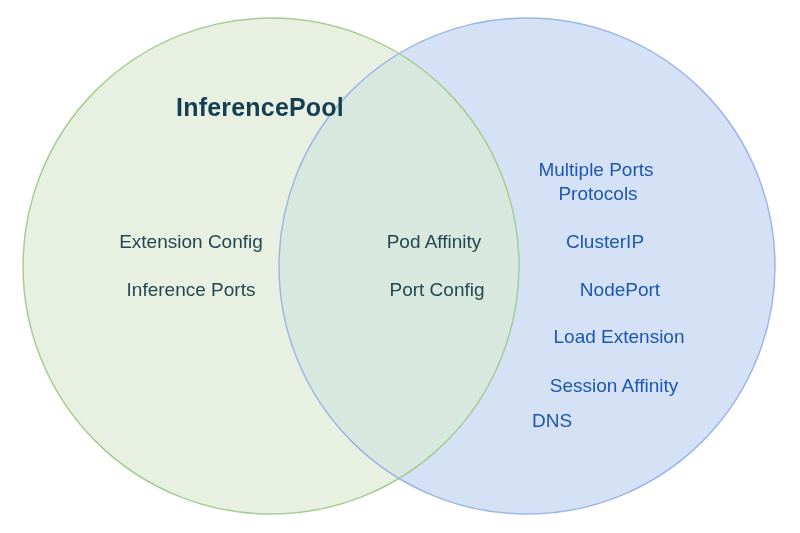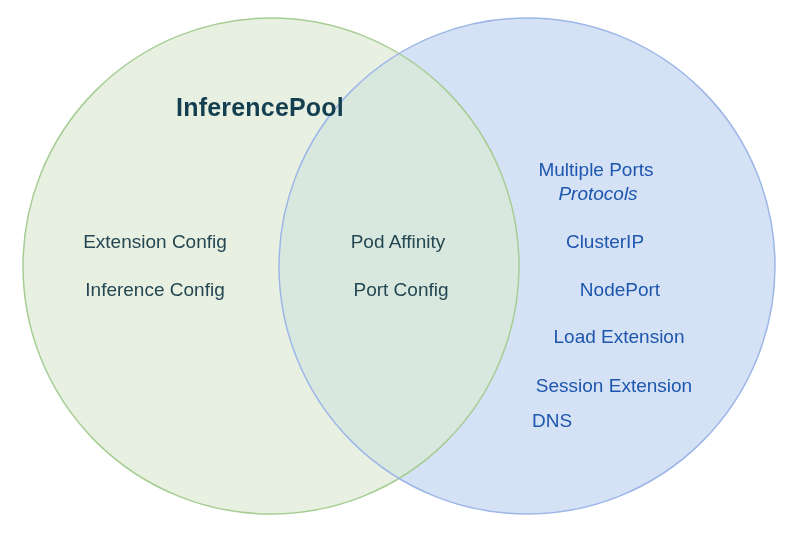--- a/index.html
+++ b/index.html
@@ -26,21 +26,21 @@
     font-weight: 700;
     letter-spacing: 0.2px;
     white-space: nowrap;
   }
   .venn-label {
     position: absolute;
     transform: translate(-50%, -50%);
     font-size: 19px;
     white-space: nowrap;
   }
-  .left-text  { color: var(--left-text); }
+  .left-text  { color: var(--left-text); margin-left: 36px; }
   .right-text { color: var(--right-text); }
   .left-title-color  { color: var(--left-title); }
   .right-title-color { color: var(--right-title); }
 </style>
 </head>
 <body>
 
 <div class="stage">
 
   <svg width="800" height="533" viewBox="0 0 800 533" aria-hidden="true">
@@ -54,29 +54,29 @@
     <circle class="c-overlap" cx="527" cy="266" r="248" clip-path="url(#clipLeft)"></circle>
     <circle class="c-left-stroke" cx="271" cy="266" r="248"></circle>
     <circle class="c-right-stroke" cx="527" cy="266" r="248"></circle>
   </svg>
 
   <div class="venn-title left-title-color" style="left:260px; top:74px;margin-top:33px;">InferencePool</div>
 
 
   <div>
       <div class="venn-label left-text" style="left: 155px; top: 242px;">Extension Config</div>
-      <div class="venn-label left-text" style="left: 155px; top: 290px;">Inference Config</div>
+      <div class="venn-label left-text" style="left: 155px; top: 290px;">Inference Ports</div>
     </div>
   <div>
       <div class="venn-label left-text" style="left: 398px; top: 242px;">Pod Affinity</div>
       <div class="venn-label left-text" style="left: 401px; top: 290px;">Port Config</div>
     </div>
   <div>
       <div class="venn-label right-text" style="left: 596px; top: 143px; margin-top: 27px;">Multiple Ports</div>
-      <div class="venn-label right-text" style="left: 598px; top: 194px; font-style: italic;">Protocols</div>
+      <div class="venn-label right-text" style="left: 598px; top: 194px;">Protocols</div>
       <div class="venn-label right-text" style="left: 605px; top: 242px;">ClusterIP</div>
       <div class="venn-label right-text" style="left: 608px; top: 290px; margin-left: 12px;">NodePort</div>
       <div class="venn-label right-text" style="left: 619px; top: 337px;">Load Extension</div>
-      <div class="venn-label right-text" style="left: 614px; top: 386px;">Session Extension</div>
+      <div class="venn-label right-text" style="left: 614px; top: 386px;">Session Affinity</div>
       <div class="venn-label right-text" style="left: 552px; top: 421px;">DNS</div>
     </div>
 
 </div>
 
 </body></html>

